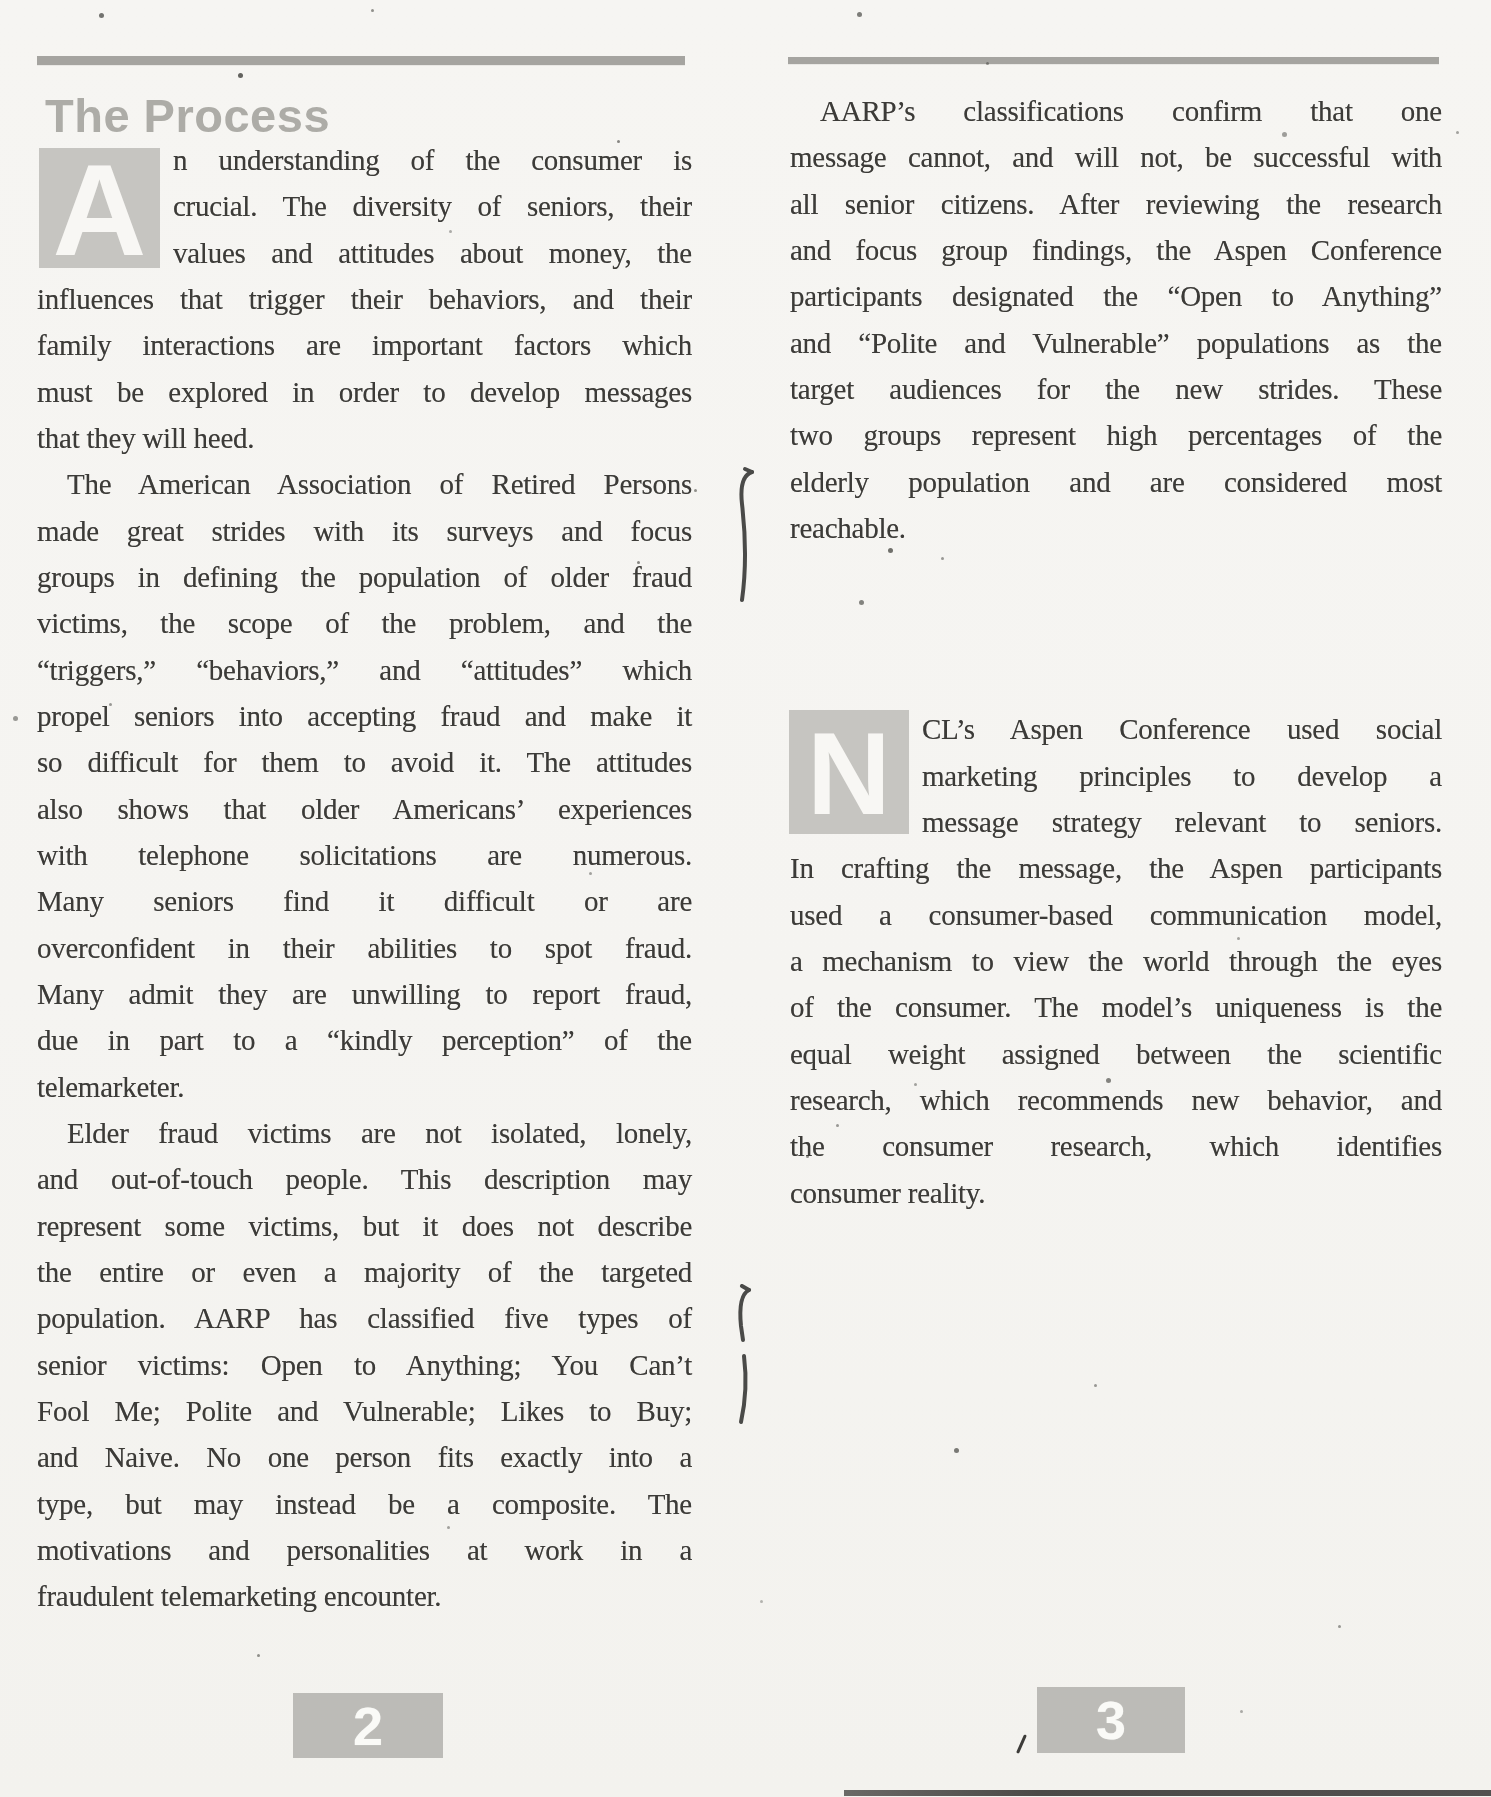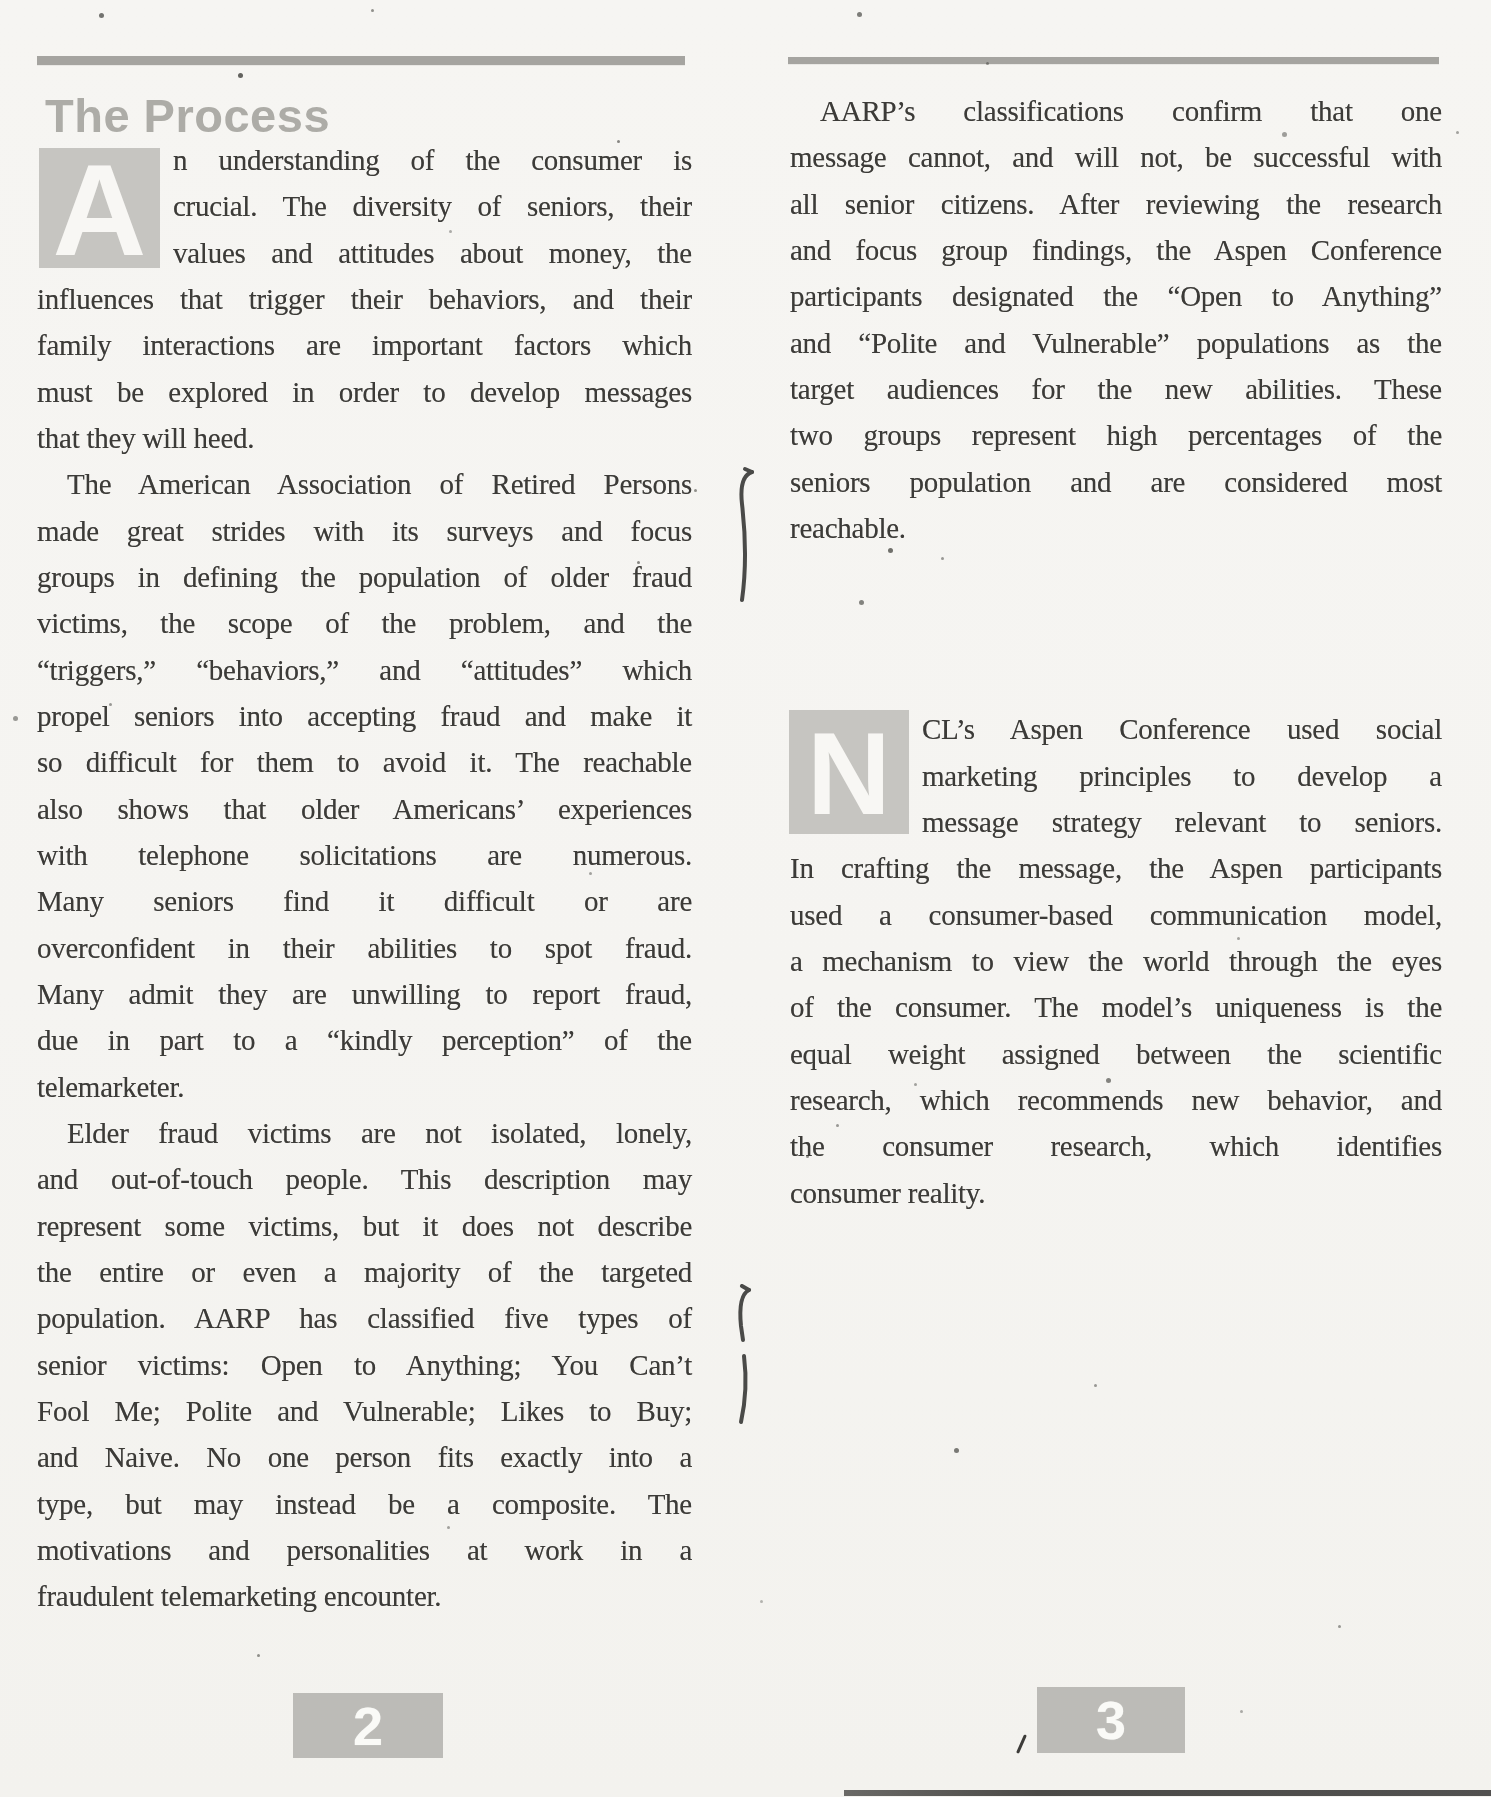--- a/index.html
+++ b/index.html
@@ -112,21 +112,21 @@
         <div class="tline">must be explored in order to develop messages</div>
         <div class="tline last">that they will heed.</div>
       </div>
     <div class="para indent">
         <div class="tline">The American Association of Retired Persons</div>
         <div class="tline">made great strides with its surveys and focus</div>
         <div class="tline">groups in defining the population of older fraud</div>
         <div class="tline">victims, the scope of the problem, and the</div>
         <div class="tline">“triggers,” “behaviors,” and “attitudes” which</div>
         <div class="tline">propel seniors into accepting fraud and make it</div>
-        <div class="tline">so difficult for them to avoid it.  The reachable</div>
+        <div class="tline">so difficult for them to avoid it.  The attitudes</div>
         <div class="tline">also shows that older Americans’ experiences</div>
         <div class="tline">with telephone solicitations are numerous.</div>
         <div class="tline">Many seniors find it difficult or are</div>
         <div class="tline">overconfident in their abilities to spot fraud.</div>
         <div class="tline">Many admit they are unwilling to report fraud,</div>
         <div class="tline">due in part to a “kindly perception” of the</div>
         <div class="tline last">telemarketer.</div>
       </div>
     <div class="para indent">
         <div class="tline">Elder fraud victims are not isolated, lonely,</div>
@@ -148,23 +148,23 @@
   </div>
 
   <div class="col col-right">
     <div class="para indent">
         <div class="tline">AARP’s classifications confirm that one</div>
         <div class="tline">message cannot, and will not, be successful with</div>
         <div class="tline">all senior citizens.  After reviewing the research</div>
         <div class="tline">and focus group findings, the Aspen Conference</div>
         <div class="tline">participants designated the “Open to Anything”</div>
         <div class="tline">and “Polite and Vulnerable” populations as the</div>
-        <div class="tline">target audiences for the new abilities.   These</div>
+        <div class="tline">target audiences for the new strides.   These</div>
         <div class="tline">two groups represent high percentages of the</div>
-        <div class="tline">seniors population and are considered most</div>
+        <div class="tline">elderly population and are considered most</div>
         <div class="tline last">reachable.</div>
       </div>
     <div class="para para-gap">
         <div class="tline" style="margin-left: 132px;">CL’s Aspen Conference used social</div>
         <div class="tline" style="margin-left: 132px;">marketing principles to develop a</div>
         <div class="tline" style="margin-left: 132px;">message strategy relevant to seniors.</div>
         <div class="tline">In crafting the message, the Aspen participants</div>
         <div class="tline">used a consumer-based communication model,</div>
         <div class="tline">a mechanism to view the world through the eyes</div>
         <div class="tline">of the consumer.  The model’s uniqueness is the</div>

